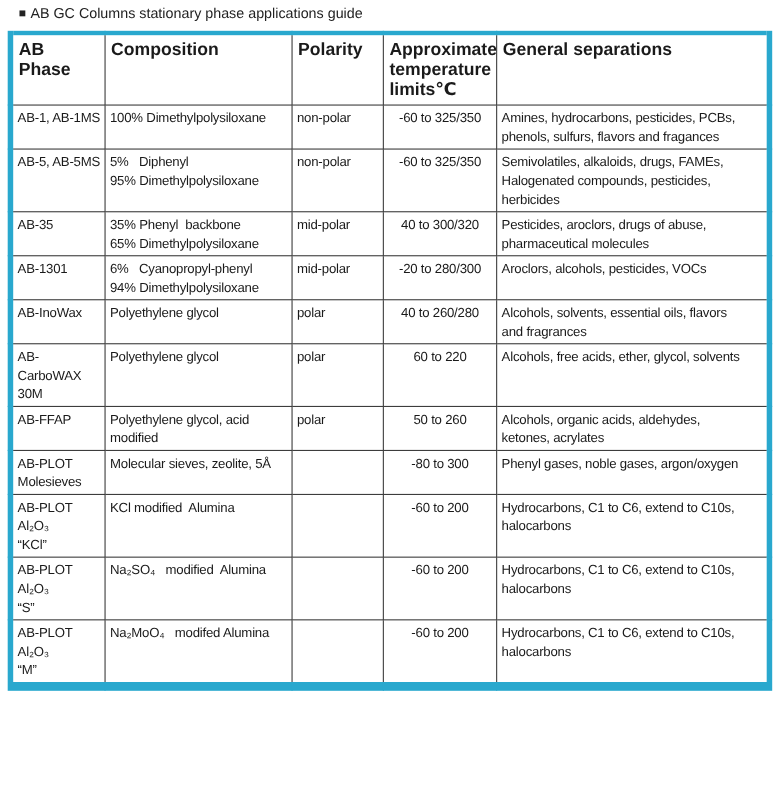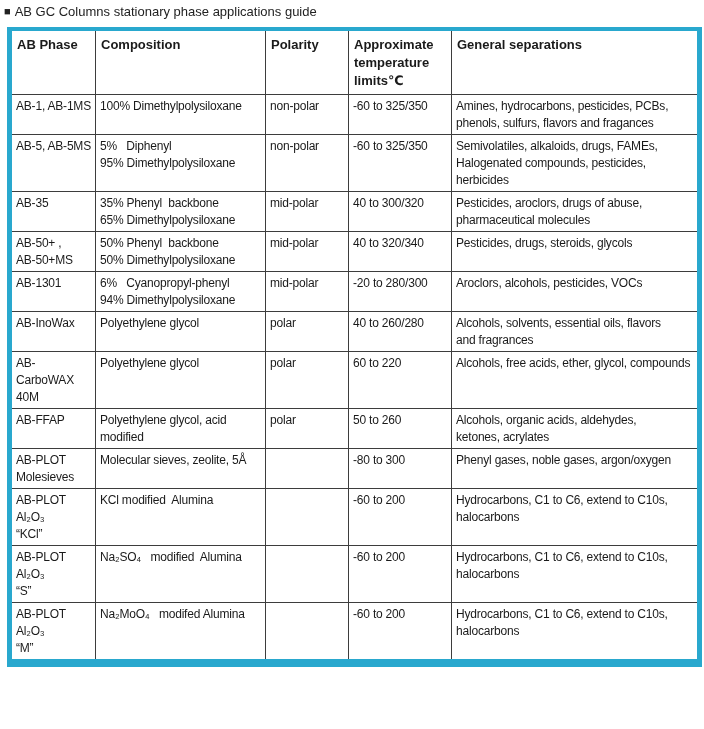--- a/index.html
+++ b/index.html
@@ -8,21 +8,21 @@
     width: 704px; height: 729px;
     background: #ffffff;
     font-family: "Liberation Sans", "DejaVu Sans", sans-serif;
     color: #1a1a1a;
     overflow: hidden;
   }
   .page { padding: 2px 0 0 4px; }
   .title {
     font-size: 13px;
     line-height: 17px;
-    margin: 1px 0 7px 0;
+    margin: 1px 0 7px 13px;
     color: #222;
     white-space: nowrap;
   }
   .title .bullet {
     font-size: 11px;
     margin-right: 4px;
     vertical-align: 1px;
   }
   table.guide {
     border-collapse: collapse;
@@ -40,33 +40,33 @@
   col.c4 { width: 103px; }
   col.c5 { width: 248px; }
   th, td {
     border: 1px solid #3d3d3d;
     vertical-align: top;
     text-align: left;
     white-space: pre-wrap;
     overflow: hidden;
   }
   th {
-    font-size: 13px;
+    font-size: 16px;
     font-weight: bold;
     line-height: 18px;
     padding: 5px 5px 4px 5px;
     height: 63px;
   }
   td {
     font-size: 12px;
     line-height: 17px;
     letter-spacing: -0.2px;
     padding: 3px 4px 2px 4px;
   }
-  td.center { }
+  td.center { text-align: center; }
   tr.h2 td { height: 36px; }
   tr.h3 td { height: 54px; }
 </style>
 </head>
 <body>
 
 <div class="page">
 
   <div class="title">
     <span class="bullet">■</span><span>AB GC Columns stationary phase applications guide</span>
@@ -113,51 +113,42 @@
       <tr class="h2">
         <td>AB-35</td>
         <td>35% Phenyl  backbone
 65% Dimethylpolysiloxane</td>
         <td>mid-polar</td>
         <td class="center">40 to 300/320</td>
         <td>Pesticides, aroclors, drugs of abuse,
 pharmaceutical molecules</td>
       </tr>
       <tr class="h2">
-        <td>AB-50+ ,
-AB-50+MS</td>
-        <td>50% Phenyl  backbone
-50% Dimethylpolysiloxane</td>
-        <td>mid-polar</td>
-        <td class="center">40 to 320/340</td>
-        <td>Pesticides, drugs, steroids, glycols</td>
-      </tr>
-      <tr class="h2">
         <td>AB-1301</td>
         <td>6%   Cyanopropyl-phenyl
 94% Dimethylpolysiloxane</td>
         <td>mid-polar</td>
         <td class="center">-20 to 280/300</td>
         <td>Aroclors, alcohols, pesticides, VOCs</td>
       </tr>
       <tr class="h2">
         <td>AB-InoWax</td>
         <td>Polyethylene glycol</td>
         <td>polar</td>
         <td class="center">40 to 260/280</td>
         <td>Alcohols, solvents, essential oils, flavors
 and fragrances</td>
       </tr>
       <tr class="h2">
         <td>AB-CarboWAX
-40M</td>
+30M</td>
         <td>Polyethylene glycol</td>
         <td>polar</td>
         <td class="center">60 to 220</td>
-        <td>Alcohols, free acids, ether, glycol, compounds</td>
+        <td>Alcohols, free acids, ether, glycol, solvents</td>
       </tr>
       <tr class="h2">
         <td>AB-FFAP</td>
         <td>Polyethylene glycol, acid
 modified</td>
         <td>polar</td>
         <td class="center">50 to 260</td>
         <td>Alcohols, organic acids, aldehydes,
 ketones, acrylates</td>
       </tr>

